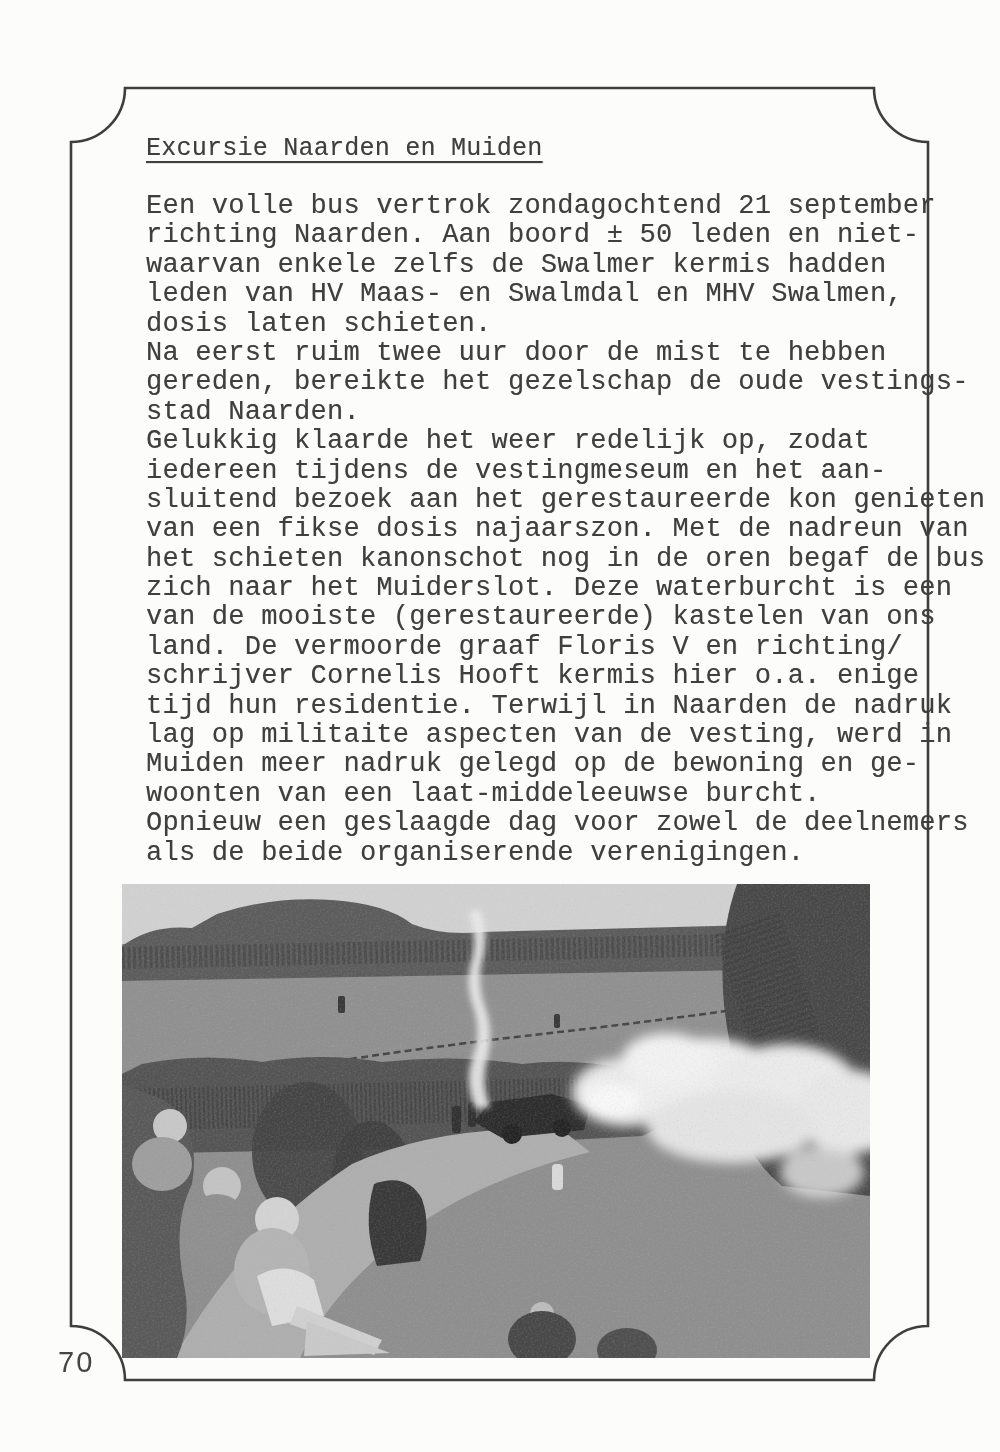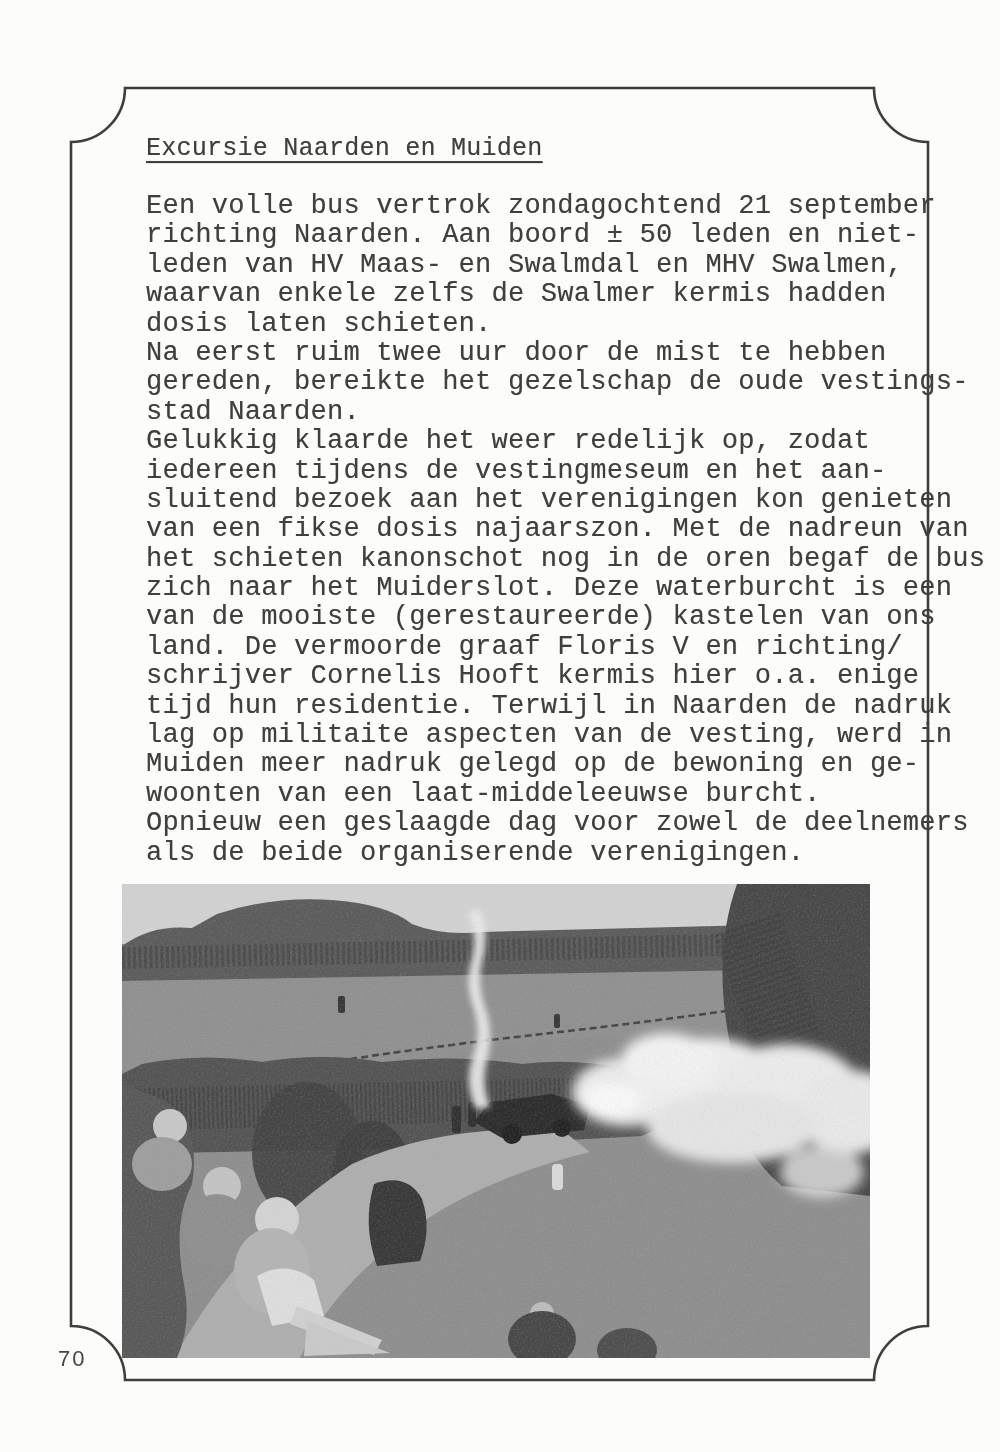--- a/index.html
+++ b/index.html
@@ -39,47 +39,47 @@
   }
   .tl{white-space:pre;height:29.4px;}
   .photo-wrap{
     position:absolute;left:122px;top:884px;width:748px;height:474px;
     filter:grayscale(1) contrast(1.02);
   }
   .photo-wrap svg{display:block;width:100%;height:100%;}
   .page-number{
     position:absolute;left:58px;top:1346px;
     font-family:"Liberation Sans",sans-serif;
-    font-size:22px;letter-spacing:2px;
+    font-size:29px;letter-spacing:2px;
     color:#454545;
   }
 </style>
 </head>
 <body>
 
 <div class="scan-page">
 
   <svg class="border-frame" viewBox="0 0 1000 1452" xmlns="http://www.w3.org/2000/svg">
     <path d="M 125,88 H 874 A 54,54 0 0 0 928,142 V 1326 A 54,54 0 0 0 874,1380 H 125 A 54,54 0 0 0 71,1326 V 142 A 54,54 0 0 0 125,88 Z" fill="none" stroke="#2e2e29" stroke-width="2.6" opacity="0.92"></path>
   </svg>
 
   <div class="article-title">Excursie Naarden en Muiden</div>
 
   <div class="article-body">
     <div class="tl">Een volle bus vertrok zondagochtend 21 september</div>
     <div class="tl">richting Naarden. Aan boord ± 50 leden en niet-</div>
+    <div class="tl">waarvan enkele zelfs de Swalmer kermis hadden</div>
     <div class="tl">leden van HV Maas- en Swalmdal en MHV Swalmen,</div>
-    <div class="tl">waarvan enkele zelfs de Swalmer kermis hadden</div>
     <div class="tl">dosis laten schieten.</div>
     <div class="tl">Na eerst ruim twee uur door de mist te hebben</div>
     <div class="tl">gereden, bereikte het gezelschap de oude vestings-</div>
     <div class="tl">stad Naarden.</div>
     <div class="tl">Gelukkig klaarde het weer redelijk op, zodat</div>
     <div class="tl">iedereen tijdens de vestingmeseum en het aan-</div>
-    <div class="tl">sluitend bezoek aan het verenigingen kon genieten</div>
+    <div class="tl">sluitend bezoek aan het gerestaureerde kon genieten</div>
     <div class="tl">van een fikse dosis najaarszon. Met de nadreun van</div>
     <div class="tl">het schieten kanonschot nog in de oren begaf de bus</div>
     <div class="tl">zich naar het Muiderslot. Deze waterburcht is een</div>
     <div class="tl">van de mooiste (gerestaureerde) kastelen van ons</div>
     <div class="tl">land. De vermoorde graaf Floris V en richting/</div>
     <div class="tl">schrijver Cornelis Hooft kermis hier o.a. enige</div>
     <div class="tl">tijd hun residentie. Terwijl in Naarden de nadruk</div>
     <div class="tl">lag op militaite aspecten van de vesting, werd in</div>
     <div class="tl">Muiden meer nadruk gelegd op de bewoning en ge-</div>
     <div class="tl">woonten van een laat-middeleeuwse burcht.</div>

